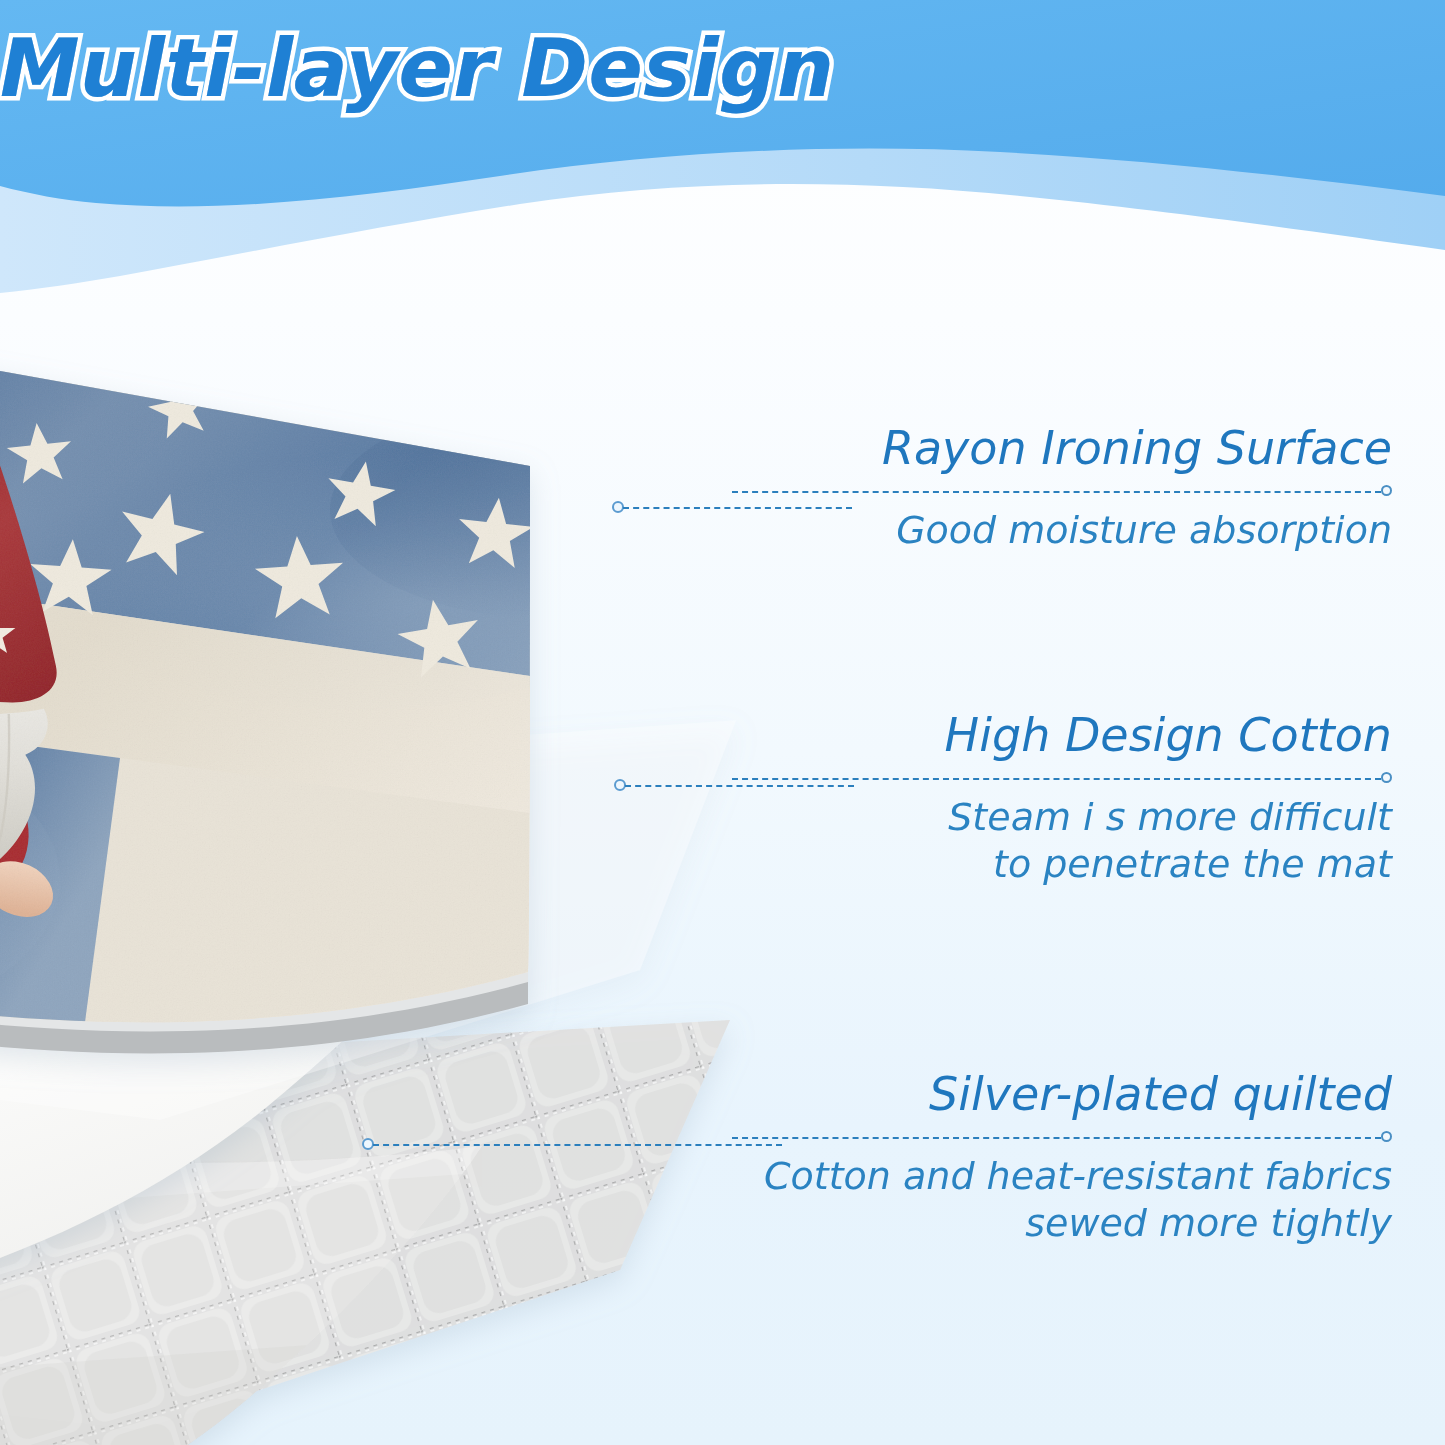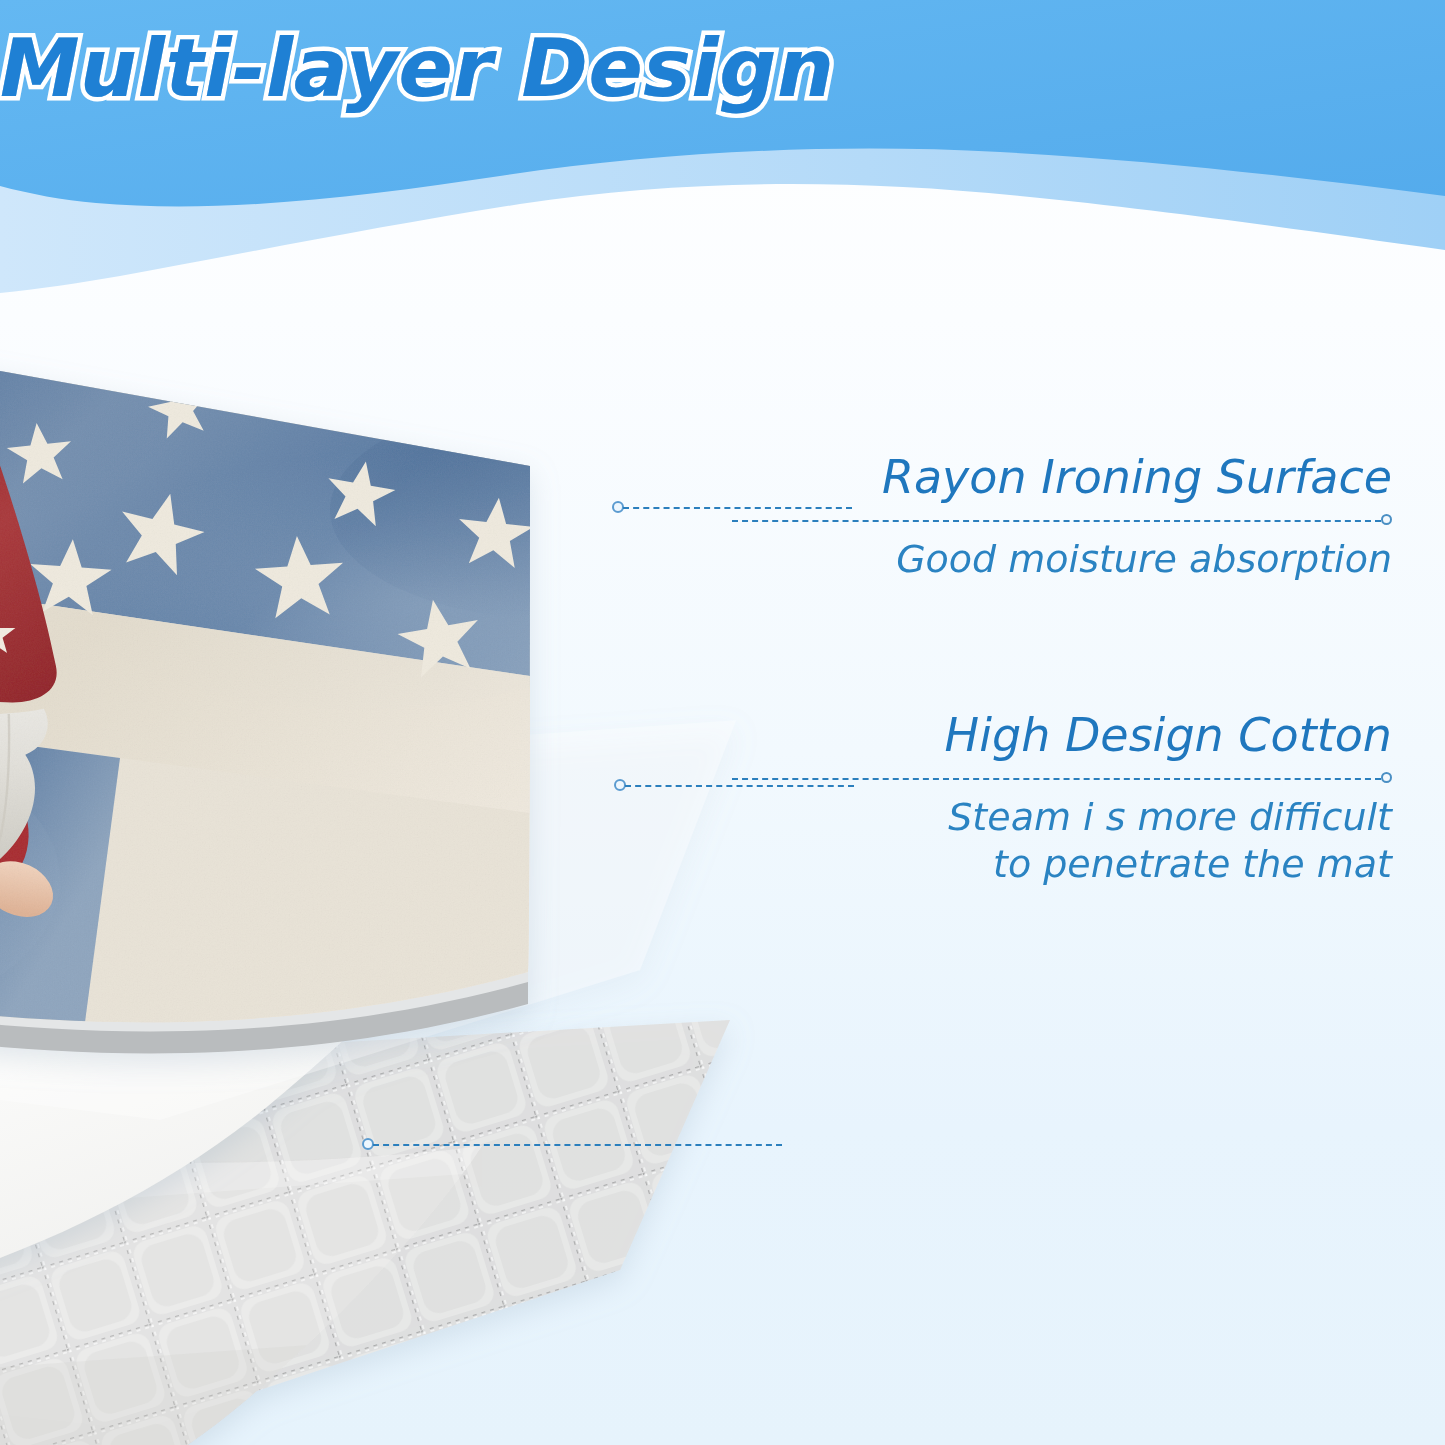--- a/index.html
+++ b/index.html
@@ -490,21 +490,21 @@
   </div>
   <div class="leader" style="left:614px; top:779px; width:240px;">
     <span class="dot-start"></span>
     <span class="dash"></span>
   </div>
   <div class="leader" style="left:362px; top:1138px; width:420px;">
     <span class="dot-start"></span>
     <span class="dash"></span>
   </div>
 
-  <div class="callout" style="left:732px; top:450px;">
+  <div class="callout" style="left:732px; top:421px;">
     <div class="headline">Rayon Ironing Surface</div>
     <div class="rule">
       <span class="dash"></span>
       <span class="dot-end"></span>
     </div>
     <div class="sub">
       <span class="ln">Good moisture absorption</span>
     </div>
   </div>
 
@@ -513,14 +513,25 @@
     <div class="rule">
       <span class="dash"></span>
       <span class="dot-end"></span>
     </div>
     <div class="sub">
       <span class="ln">Steam i s more difficult</span>
       <span class="ln">to penetrate the mat</span>
     </div>
   </div>
 
+  <div class="callout" style="left:732px; top:1067px;">
+    <div class="headline">Silver-plated quilted</div>
+    <div class="rule">
+      <span class="dash"></span>
+      <span class="dot-end"></span>
+    </div>
+    <div class="sub">
+      <span class="ln">Cotton and heat-resistant fabrics</span>
+      <span class="ln">sewed more tightly</span>
+    </div>
+  </div>
 
 </div>
 
 </body></html>

